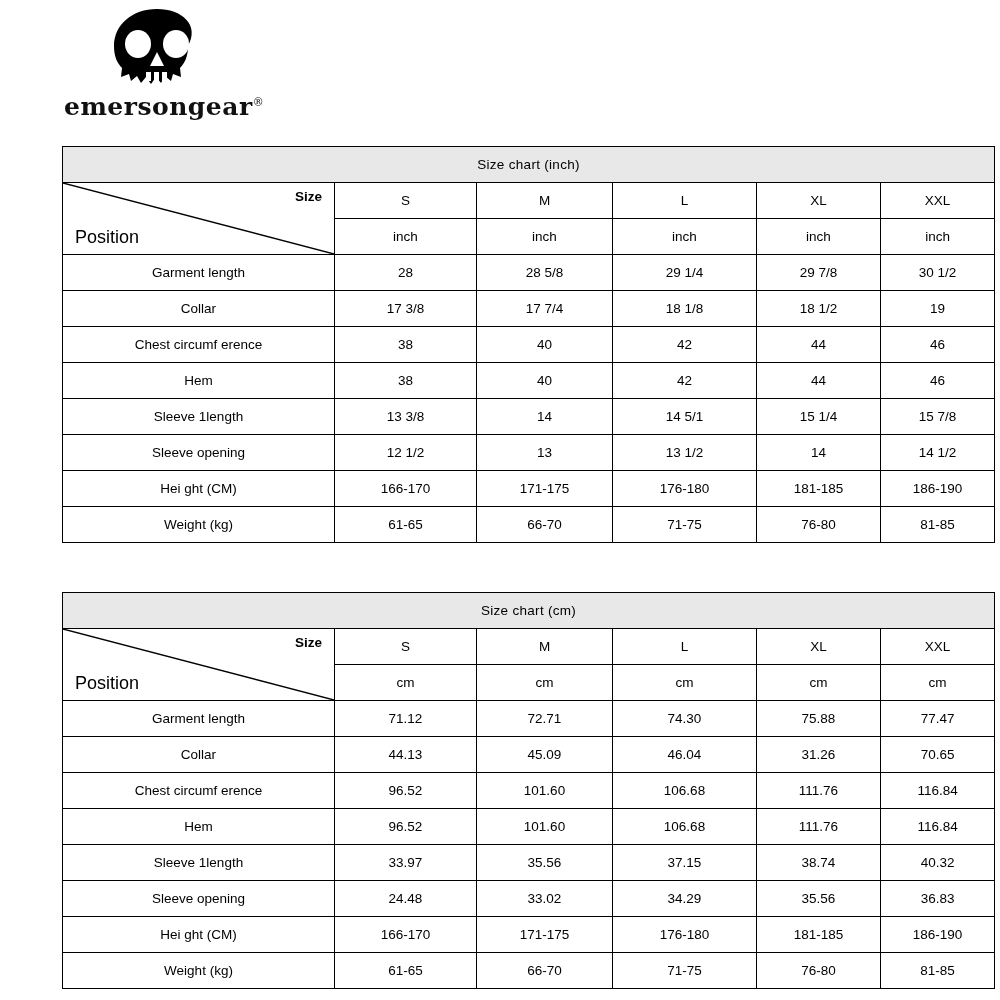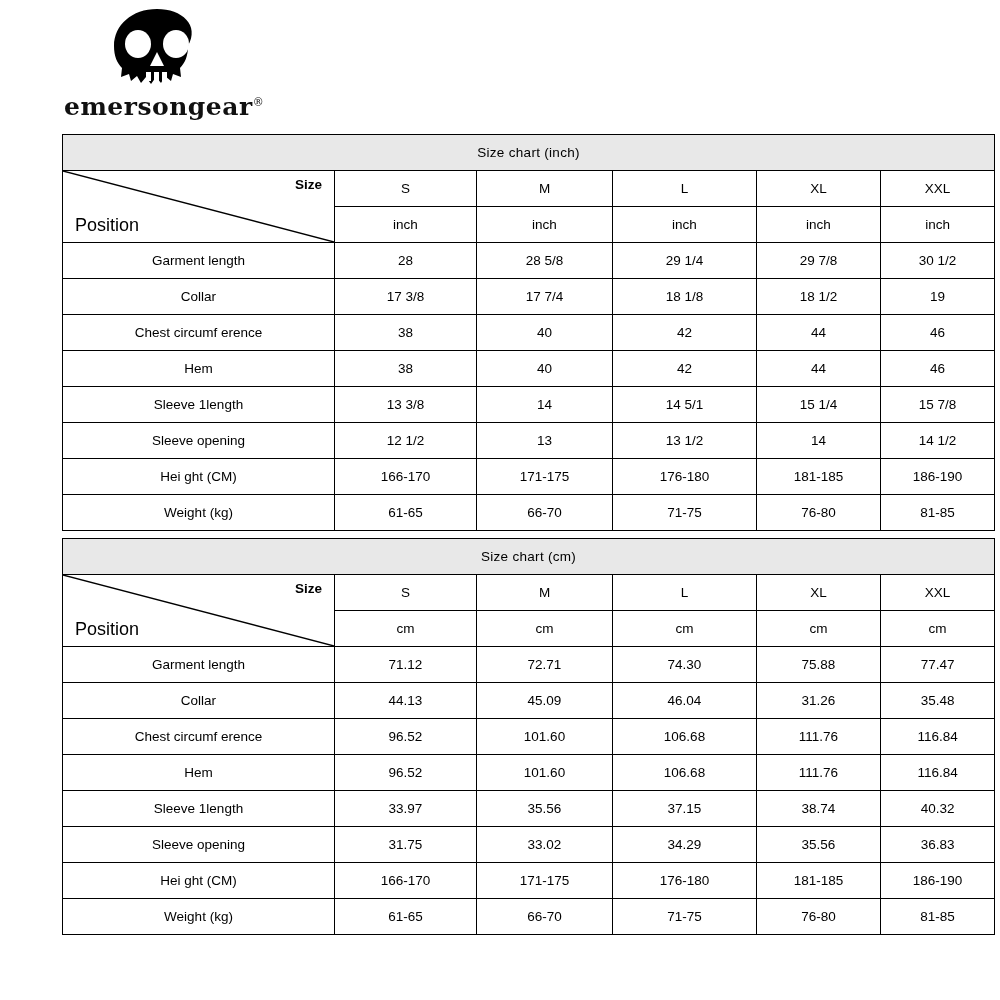--- a/index.html
+++ b/index.html
@@ -53,22 +53,22 @@
     vertical-align: super;
     font-weight: normal;
   }
 
   
   .chart-block {
     position: absolute;
     left: 34px;
     width: 932px;
   }
-  #chart-inch { top: 134px; }
-  #chart-cm   { top: 538px; }
+  #chart-inch { top: 146px; }
+  #chart-cm   { top: 592px; }
 
   table.size-chart {
     border-collapse: collapse;
     width: 932px;
     table-layout: fixed;
   }
   table.size-chart td,
   table.size-chart th {
     border: 1px solid #000000;
     text-align: center;
@@ -294,21 +294,21 @@
           <td>74.30</td>
           <td>75.88</td>
           <td>77.47</td>
         </tr>
         <tr>
           <td class="row-label">Collar</td>
           <td>44.13</td>
           <td>45.09</td>
           <td>46.04</td>
           <td>31.26</td>
-          <td>35.48</td>
+          <td>70.65</td>
         </tr>
         <tr>
           <td class="row-label">Chest circumf erence</td>
           <td>96.52</td>
           <td>101.60</td>
           <td>106.68</td>
           <td>111.76</td>
           <td>116.84</td>
         </tr>
         <tr>
@@ -322,21 +322,21 @@
         <tr>
           <td class="row-label">Sleeve 1length</td>
           <td>33.97</td>
           <td>35.56</td>
           <td>37.15</td>
           <td>38.74</td>
           <td>40.32</td>
         </tr>
         <tr>
           <td class="row-label">Sleeve opening</td>
-          <td>31.75</td>
+          <td>24.48</td>
           <td>33.02</td>
           <td>34.29</td>
           <td>35.56</td>
           <td>36.83</td>
         </tr>
         <tr>
           <td class="row-label">Hei ght (CM)</td>
           <td>166-170</td>
           <td>171-175</td>
           <td>176-180</td>

